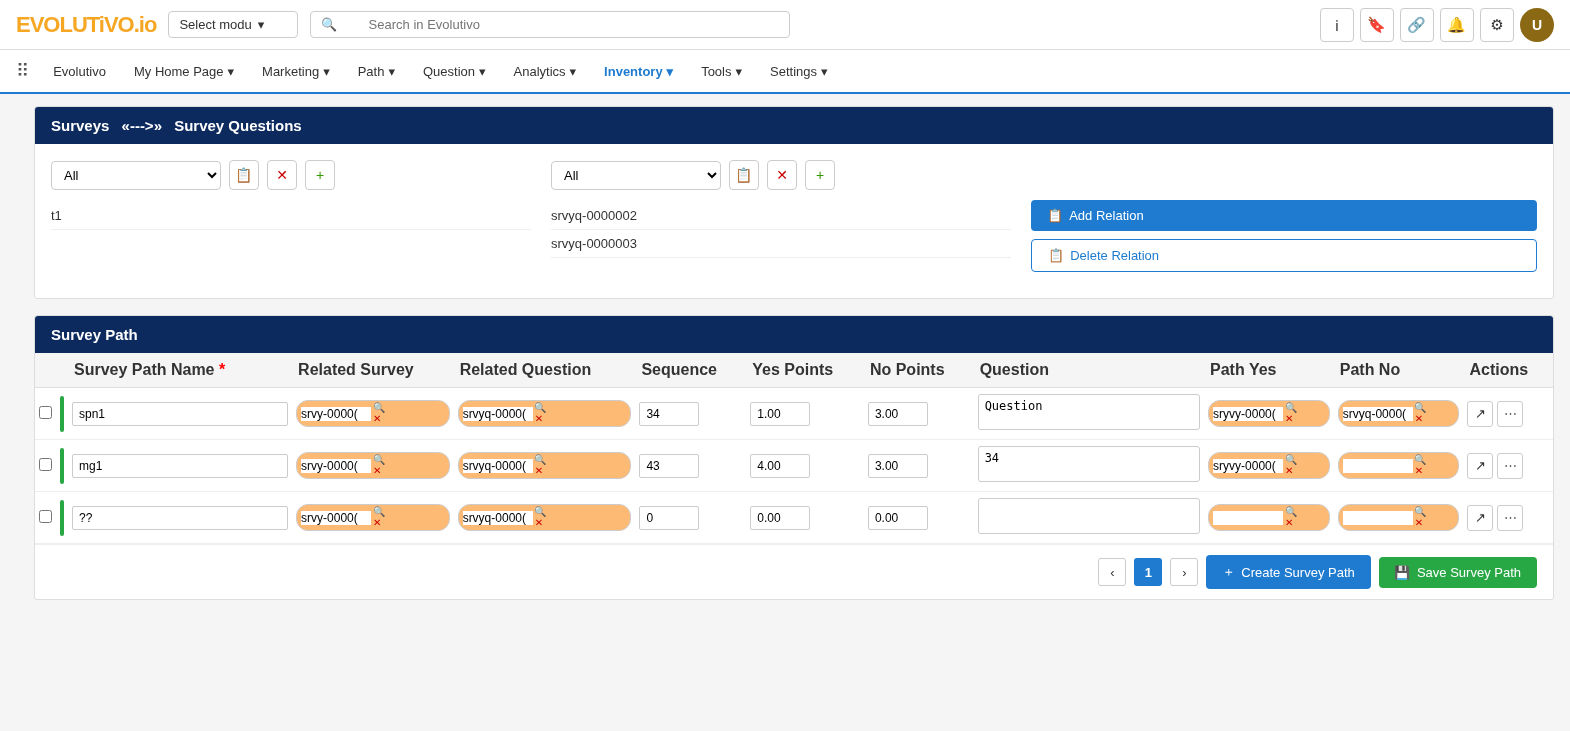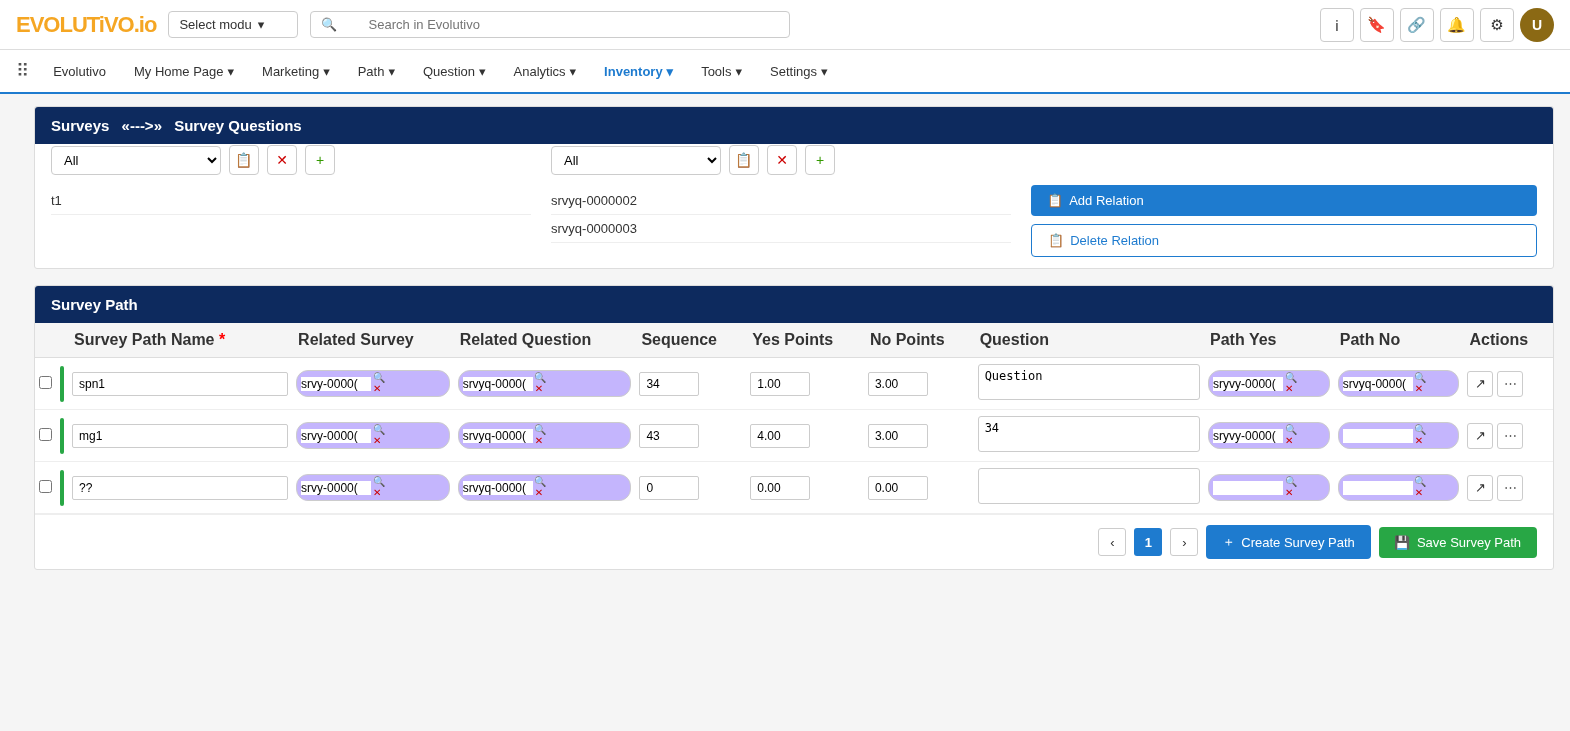--- a/index.html
+++ b/index.html
@@ -53,21 +53,21 @@
     .section-header {
       background: #0d2a5e; color: #fff; padding: 10px 16px;
       font-size: 15px; font-weight: bold; border-radius: 3px 3px 0 0;
     }
 
     
     .main-content { padding: 12px 16px; margin-left: 18px; }
 
     
     .relation-section { background: #fff; border: 1px solid #ddd; margin-bottom: 16px; border-radius: 3px; }
-    .relation-body { padding: 1px 16px; }
+    .relation-body { padding: 16px 16px; }
 
     .filter-row { display: flex; align-items: center; gap: 8px; margin-bottom: 12px; }
     .filter-select {
       border: 1px solid #ccc; border-radius: 4px; padding: 5px 8px;
       font-size: 13px; min-width: 170px; background: #fff;
     }
     .icon-btn {
       width: 30px; height: 30px; border: 1px solid #ccc; border-radius: 4px;
       display: flex; align-items: center; justify-content: center;
       background: #fff; cursor: pointer; font-size: 14px;
@@ -107,21 +107,21 @@
     td { padding: 6px 4px; border-bottom: 1px solid #eee; vertical-align: middle; }
     .req { color: red; }
 
     .cell-input {
       border: 1px solid #ccc; border-radius: 2px; padding: 4px 6px;
       font-size: 12px; width: 100%;
     }
     .cell-select-wrap {
       display: flex; align-items: center; gap: 2px;
       border: 1px solid #ccc; border-radius: 12px; padding: 2px 4px;
-      background: #c4b5fd; position: relative;
+      background: #fdba74; position: relative;
     }
     .cell-select-wrap input { border: none; outline: none; font-size: 12px; width: 70px; }
     .cell-overlay-icons { display: flex; flex-direction: column; gap: 1px; }
     .tiny-icon { font-size: 10px; cursor: pointer; color: #666; line-height: 1; }
     .tiny-icon.red { color: #c00; }
 
     .row-action-icons { display: flex; gap: 4px; align-items: center; }
     .row-btn { 
       width: 26px; height: 26px; border: 1px solid #ccc; border-radius: 3px;
       display: flex; align-items: center; justify-content: center;

